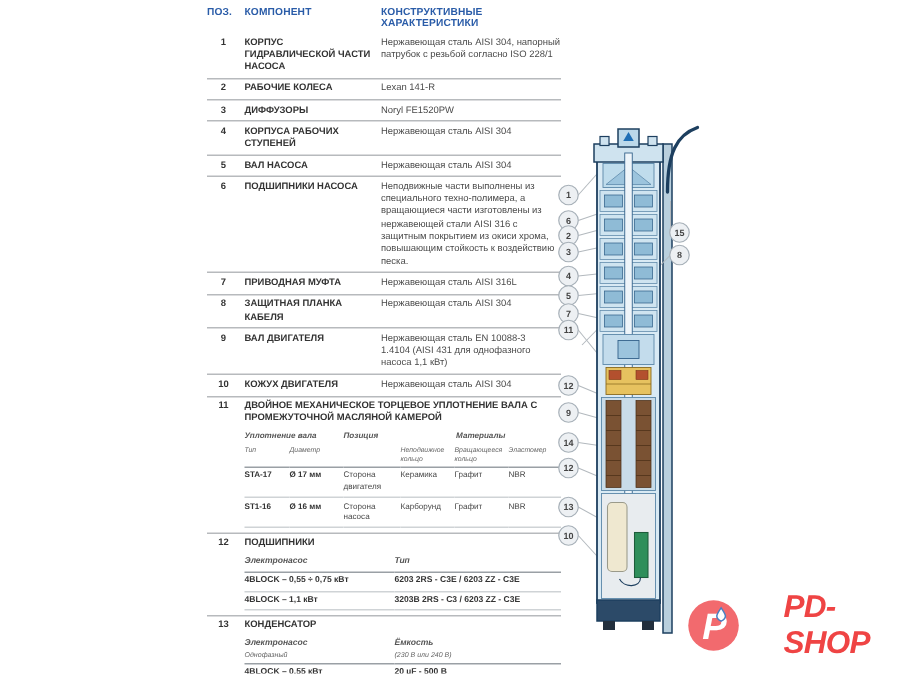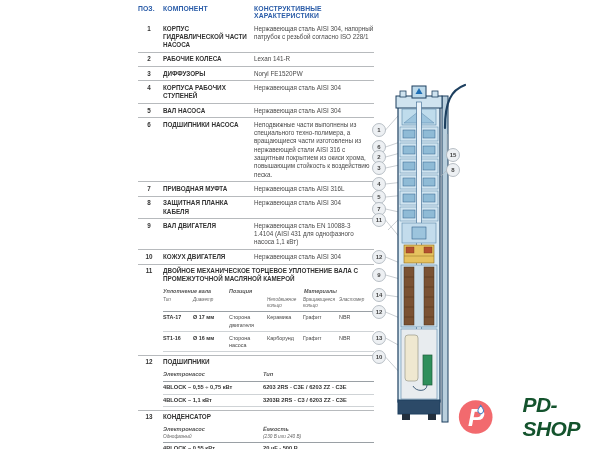--- a/index.html
+++ b/index.html
@@ -23,21 +23,21 @@
   .seal-grid .chead{font-style:italic;color:#666;font-size:4.6px;padding:1px 0 2px 0;border-bottom:1px solid #9aa0a5;}
   .seal-grid .cell{padding:2.5px 1px 2.5px 0;border-bottom:1px solid #cfd3d6;color:#474747;}
   .seal-grid .b{font-weight:bold;color:#333;}
   .two-grid{display:grid;grid-template-columns:100px 1fr;font-size:5.7px;}
   .two-grid .h{font-style:italic;font-weight:bold;color:#555;padding:1px 0;}
   .two-grid .hs{font-style:italic;color:#666;font-size:4.7px;padding:0 0 2px 0;border-bottom:1px solid #9aa0a5;}
   .two-grid .cell{font-weight:bold;color:#333;padding:2px 0;border-bottom:1px solid #cfd3d6;}
   .pump-svg{position:absolute;left:368px;top:82px;}
   .pump-svg text{font-family:"Liberation Sans","DejaVu Sans",sans-serif;}
   .logo{position:absolute;left:458px;top:393px;display:flex;align-items:center;gap:5px;}
-  .logo-text{font-size:21px;font-weight:bold;font-style:italic;color:#14532d;letter-spacing:-0.5px;margin-left:24px;}
+  .logo-text{font-size:21px;font-weight:bold;font-style:italic;color:#ef4444;letter-spacing:-0.5px;margin-left:24px;}
 </style>
 </head>
 <body>
 
 <div class="table-wrap">
 
   <div class="thead">
     <span>ПОЗ.</span>
     <span>КОМПОНЕНТ</span>
     <span>КОНСТРУКТИВНЫЕ ХАРАКТЕРИСТИКИ</span>

